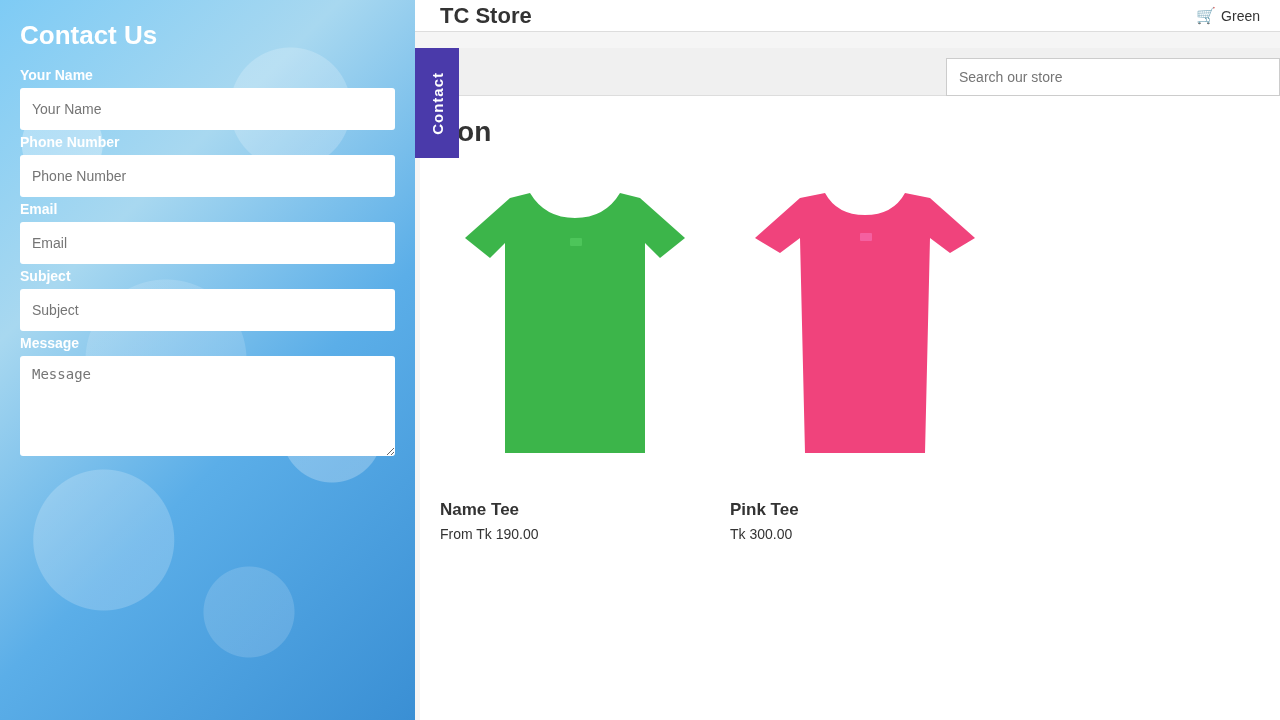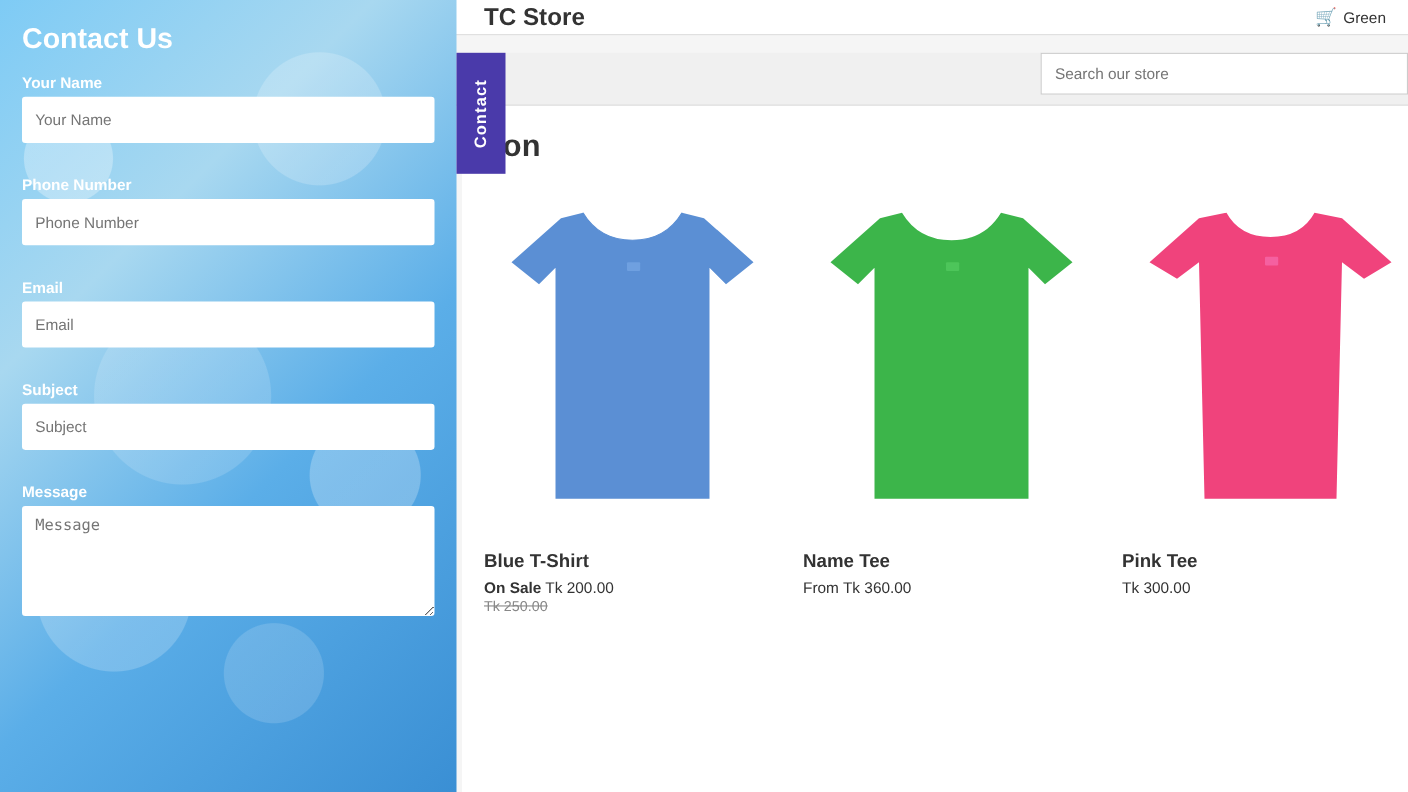--- a/index.html
+++ b/index.html
@@ -50,21 +50,21 @@
       font-size: 15px;
       color: #333;
       cursor: pointer;
     }
     .search-box {
       position: absolute;
       right: 0;
       top: 0;
       height: 48px;
       display: flex;
-      align-items: flex-start;
+      align-items: flex-end;
     }
     .search-input {
       width: 334px;
       height: 38px;
       border: 1px solid #ccc;
       padding: 0 12px;
       font-size: 14px;
       color: #999;
       outline: none;
     }
@@ -174,21 +174,21 @@
     .contact-title {
       font-size: 26px;
       font-weight: bold;
       color: #fff;
       margin-bottom: 16px;
       position: relative;
       z-index: 1;
     }
 
     .form-group {
-      margin-bottom: 30px;
+      margin-bottom: 4px;
       position: relative;
       z-index: 1;
     }
 
     .form-label {
       display: block;
       font-size: 14px;
       font-weight: bold;
       color: #fff;
       margin-bottom: 5px;
@@ -277,55 +277,32 @@
   <span class="nav-item">Quick Shop</span>
   <div class="search-box">
     <input class="search-input" type="text" placeholder="Search our store" style="">
   </div>
 </div>
 
 <div class="main-content">
   <div class="section-title">tion</div>
   <div class="products-grid">
 
-    <div class="product-card">
-      <div class="product-image">
-        <svg width="240" height="290" viewBox="0 0 240 290">
-          <g class="tshirt-blue">
-
-            <path d="M75,10 L55,15 L10,55 L35,75 L50,60 L50,270 L190,270 L190,60 L205,75 L230,55 L185,15 L165,10 Q150,35 120,35 Q90,35 75,10 Z" fill="#5b8fd4"></path>
-
-            <path d="M75,10 Q90,35 120,35 Q150,35 165,10" fill="none" stroke="#5b8fd4" stroke-width="1"></path>
-
-            <path d="M10,55 L35,75 L50,60 L50,270" fill="none"></path>
-
-            <rect x="115" y="55" width="12" height="8" fill="#6fa0e0" rx="1"></rect>
-          </g>
-        </svg>
-      </div>
-      <div class="product-name">Blue T-Shirt</div>
-      <div class="product-sale">
-        <span class="sale-label">On Sale</span>
-        <span class="sale-price">Tk 200.00</span>
-        <br>
-        <span class="original-price">Tk 250.00</span>
-      </div>
-    </div>
 
     <div class="product-card">
       <div class="product-image">
         <svg width="240" height="290" viewBox="0 0 240 290">
           <g>
             <path d="M75,10 L55,15 L10,55 L35,75 L50,60 L50,270 L190,270 L190,60 L205,75 L230,55 L185,15 L165,10 Q150,35 120,35 Q90,35 75,10 Z" fill="#3cb54a"></path>
             <rect x="115" y="55" width="12" height="8" fill="#4dc55a" rx="1"></rect>
           </g>
         </svg>
       </div>
       <div class="product-name">Name Tee</div>
-      <div class="from-price">From Tk 360.00</div>
+      <div class="from-price">From Tk 190.00</div>
     </div>
 
     <div class="product-card">
       <div class="product-image">
         <svg width="240" height="290" viewBox="0 0 240 290">
           <g>
 
             <path d="M80,10 L55,15 L10,55 L35,70 L55,55 L60,270 L180,270 L185,55 L205,70 L230,55 L185,15 L160,10 Q148,32 120,32 Q92,32 80,10 Z" fill="#f0437c"></path>
             <rect x="115" y="50" width="12" height="8" fill="#f560a0" rx="1"></rect>
           </g>

